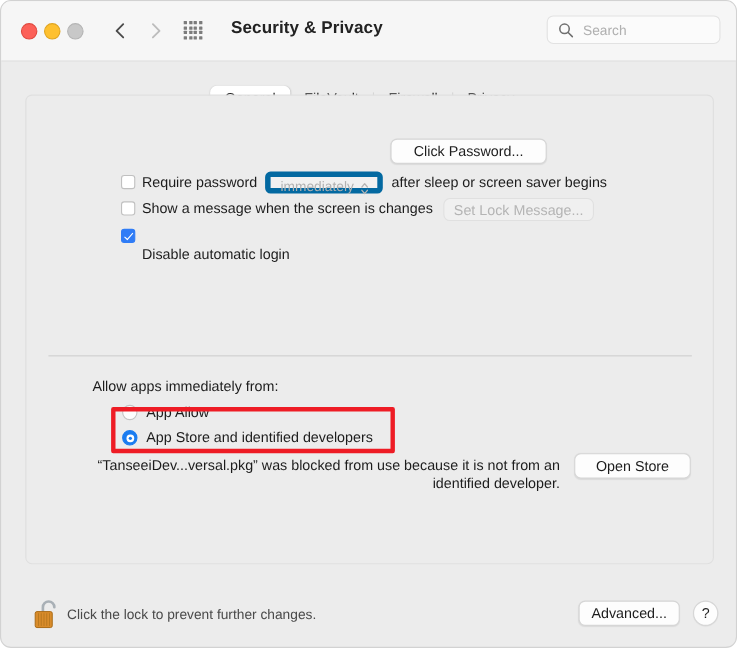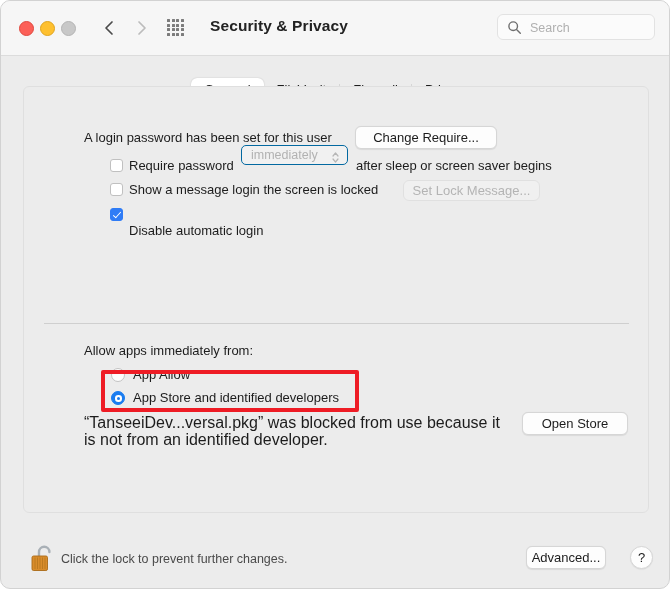--- a/index.html
+++ b/index.html
@@ -213,24 +213,24 @@
     border: solid #ffffff;
     border-width: 0 1.8px 1.8px 0;
     transform: rotate(42deg);
   }
 
   #cb-require-password { left: 109px; top: 158px; }
   #lbl-require-password { left: 128px; top: 157px; }
 
   #select-require-delay {
     position: absolute;
-    left: 240px; top: 144px;
+    left: 240px; top: 155px;
     width: 107px; height: 20px;
     background: #f1f1f1;
-    border: 1px solid #0369a1;
+    border: 5px solid #0369a1;
     border-radius: 5px;
     box-sizing: border-box;
   }
   #select-require-delay .sel-value {
     position: absolute;
     left: 9px; top: 2px;
     font-size: 12.5px;
     color: #b2b2b2;
   }
   #stepper-icon {
@@ -303,23 +303,24 @@
   #lbl-appstore { left: 132px; top: 366px; }
   #radio-appstore-dev { left: 110px; top: 390px; }
   #lbl-appstore-dev { left: 132px; top: 389px; }
 
   
   #blocked-message {
     position: absolute;
     left: 83px;
     top: 413px;
     width: 425px;
-    font-size: 16px;
+    font-size: 13px;
     line-height: 17px;
     color: #1c1c1c;
+    text-align: right;
   }
   #open-anyway-button {
     left: 521px; top: 411px;
     width: 106px; height: 23px;
     line-height: 21px;
   }
 
   
   #annotation-rect {
     position: absolute;
@@ -344,21 +345,21 @@
   }
   #lock-status-text {
     position: absolute;
     left: 60px;
     top: 551px;
     font-size: 12.5px;
     color: #4a4a4a;
   }
   #advanced-button {
     left: 525px; top: 545px;
-    width: 80px; height: 23px;
+    width: 92px; height: 23px;
     line-height: 21px;
   }
   #help-button {
     position: absolute;
     left: 629px; top: 545px;
     width: 23px; height: 23px;
     border-radius: 50%;
     background: #fdfdfd;
     border: 1px solid #d6d6d6;
     box-shadow: 0 0.5px 1px rgba(0,0,0,0.08);
@@ -426,38 +427,37 @@
     <div class="tab selected">General</div>
     <div class="tab">FileVault</div>
     <div class="tabsep"></div>
     <div class="tab">Firewall</div>
     <div class="tabsep"></div>
     <div class="tab">Privacy</div>
   </div>
 
   <div id="panel"></div>
 
-  <div class="row-text" id="login-pw-label">A login password has been set for this user</div>
-  <div class="push-btn" id="change-password-button">Change Require...</div>
+  <div class="push-btn" id="change-password-button">Click Password...</div>
 
   <div class="cb" id="cb-require-password"></div>
   <div class="row-text" id="lbl-require-password">Require password</div>
   <div id="select-require-delay">
     <span class="sel-value">immediately</span>
     <span id="stepper-icon">
       <svg width="9" height="13" viewBox="0 0 9 13">
         <polyline points="2,5 4.5,2 7,5" fill="none" stroke="#b6b6b6" stroke-width="1.2" stroke-linecap="round" stroke-linejoin="round"></polyline>
         <polyline points="2,8 4.5,11 7,8" fill="none" stroke="#b6b6b6" stroke-width="1.2" stroke-linecap="round" stroke-linejoin="round"></polyline>
       </svg>
     </span>
   </div>
   <div class="row-text" id="lbl-after-sleep">after sleep or screen saver begins</div>
 
   <div class="cb" id="cb-show-message"></div>
-  <div class="row-text" id="lbl-show-message">Show a message login the screen is locked</div>
+  <div class="row-text" id="lbl-show-message">Show a message when the screen is changes</div>
   <div class="push-btn disabled" id="set-lock-message-button">Set Lock Message...</div>
 
   <div class="cb checked" id="cb-disable-autologin"></div>
   <div class="row-text" id="lbl-disable-autologin">Disable automatic login</div>
 
   <div id="divider"></div>
 
   <div class="row-text" id="lbl-allow-apps">Allow apps immediately from:</div>
 
   <div class="radio" id="radio-appstore"></div>

